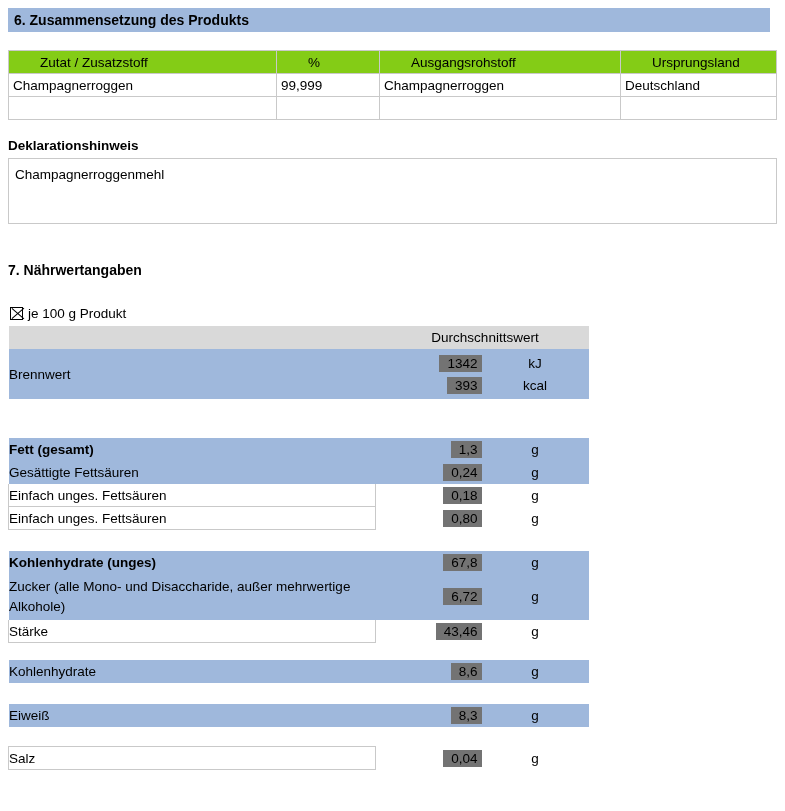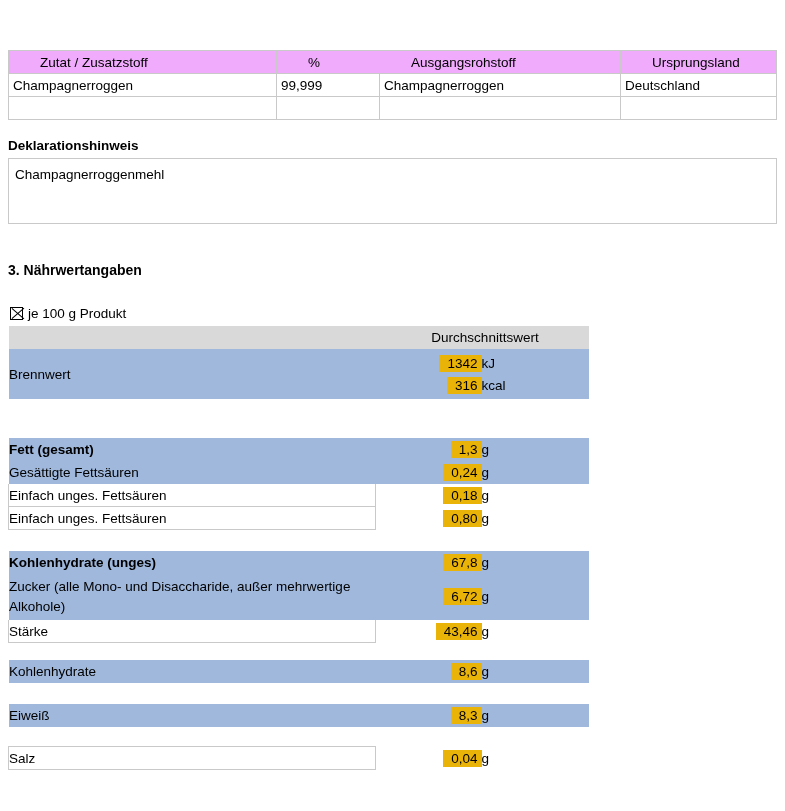--- a/index.html
+++ b/index.html
@@ -44,21 +44,21 @@
     border: 1px solid #c9c9c9;
     height: 22px;
     padding: 0 4px;
     text-align: left;
     font-weight: normal;
     vertical-align: middle;
     overflow: hidden;
     white-space: nowrap;
   }
   .ing-table thead th {
-    background: #f0abfc;
+    background: #84cc16;
     padding-left: 31px;
   }
   .ing-table tbody td {
     background: #ffffff;
   }
   .col-pct { text-align: center; }
   .cell-pct { text-align: right; padding-right: 6px; margin-top: 36px; }
 
   
   .sub-title {
@@ -151,41 +151,42 @@
     height: 46px;
     white-space: normal;
     line-height: 1.45;
     padding-top: 1px;
   }
   .valcell {
     text-align: right;
   }
   .valbox {
     display: inline-block;
-    background: #eab308;
+    background: #737373;
     padding: 1px 4px 1px 8px;
     min-width: 30px;
     text-align: right;
     box-sizing: border-box;
   }
   .unit {
     padding-left: 6px;
-    text-align: left;
+    text-align: center;
   }
   .hdr-center {
     text-align: center;
     height: 23px;
   }
   .thinblue > td { background: #9fb8dc; height: 5px; }
 </style>
 </head>
 <body>
 
 <div class="page">
 
+  <div class="section-bar" style="left:8px; top:8px; width:762px; height:24px;">6. Zusammensetzung des Produkts</div>
 
   <table class="ing-table">
     <thead>
       <tr>
         <th style="width:232px">Zutat / Zusatzstoff</th>
         <th style="width:67px" class="col-pct">%</th>
         <th style="width:205px">Ausgangsrohstoff</th>
         <th>Ursprungsland</th>
       </tr>
     </thead>
@@ -201,21 +202,21 @@
         <td class="cell-pct"></td>
         <td></td>
         <td></td>
       </tr>
     </tbody>
   </table>
 
   <div class="sub-title" style="left:8px; top:138px;">Deklarationshinweis</div>
   <div class="decl-box">Champagnerroggenmehl</div>
 
-  <div class="h2-plain" style="left:8px; top:262px;">3. Nährwertangaben</div>
+  <div class="h2-plain" style="left:8px; top:262px;">7. Nährwertangaben</div>
 
   <div class="checkline" style="left:10px; top:306px;">
     <span class="cbox"></span>
     <span>je 100 g Produkt</span>
   </div>
 
   <table class="nut" style="top:326px;">
     <colgroup>
       <col class="c-label">
         <col class="c-gap">
@@ -243,21 +244,21 @@
       <td class="unit">kJ</td>
     </tr>
     <tr class="blue thinblue">
       <td></td>
       <td></td>
       <td></td>
     </tr>
     <tr class="blue">
       <td></td>
       <td class="valcell">
-        <span class="valbox">316</span>
+        <span class="valbox">393</span>
       </td>
       <td class="unit">kcal</td>
     </tr>
     <tr class="blue thinblue">
       <td></td>
       <td></td>
       <td></td>
       <td></td>
     </tr>
   </tbody>

